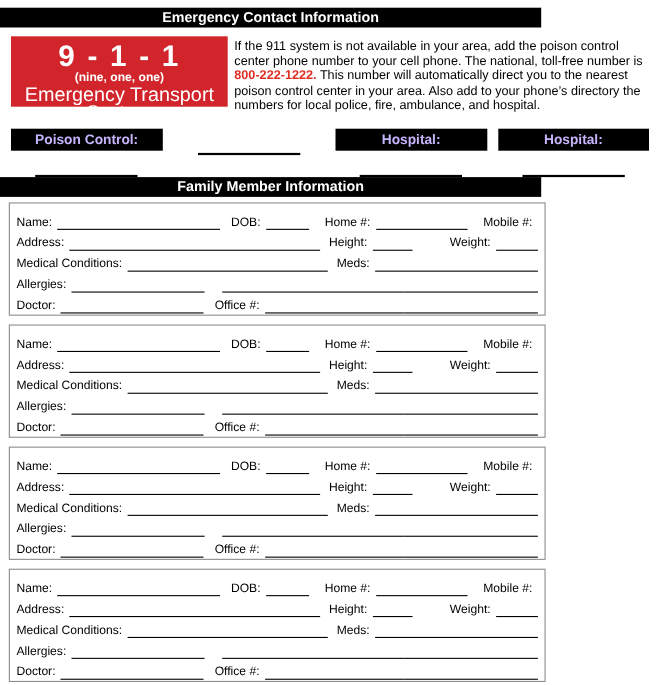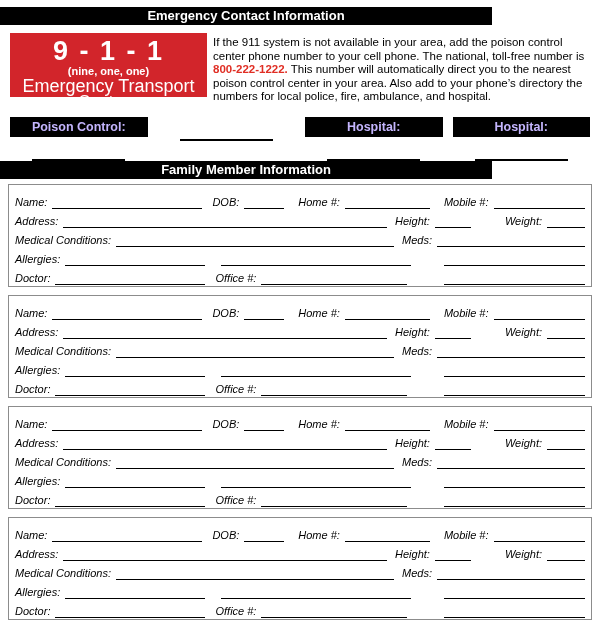--- a/index.html
+++ b/index.html
@@ -59,25 +59,24 @@
   .contact-line {
     width: 93px; height: 22px;
     margin: 0 auto;
     border-bottom: 2px solid #000;
   }
 
   
   .members { margin: 5px 8px 0 8px; }
   .member-box {
     box-sizing: border-box;
-    width: 584px; height: 103px;
+    width: 488px; height: 103px;
     border: 1px solid #8c8c8c;
     margin-bottom: 8px;
     padding: 5px 6px 0 6px;
-    font-style: italic;
   }
   .mrow {
     display: flex; align-items: flex-end;
     height: 19px; font-size: 11px;
   }
   .flabel { white-space: nowrap; padding-right: 5px; line-height: 13px; }
   .fline {
     border-bottom: 1px solid #000;
     height: 13px;
     display: inline-block;

